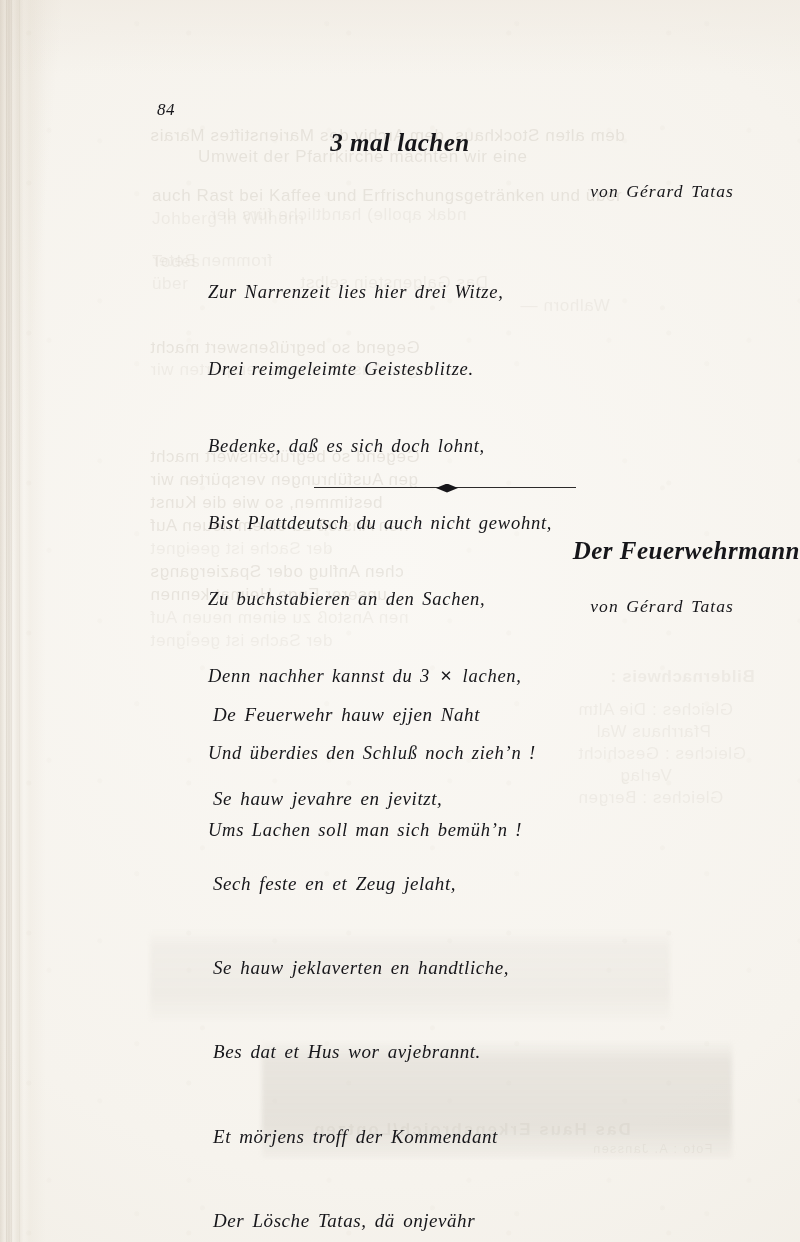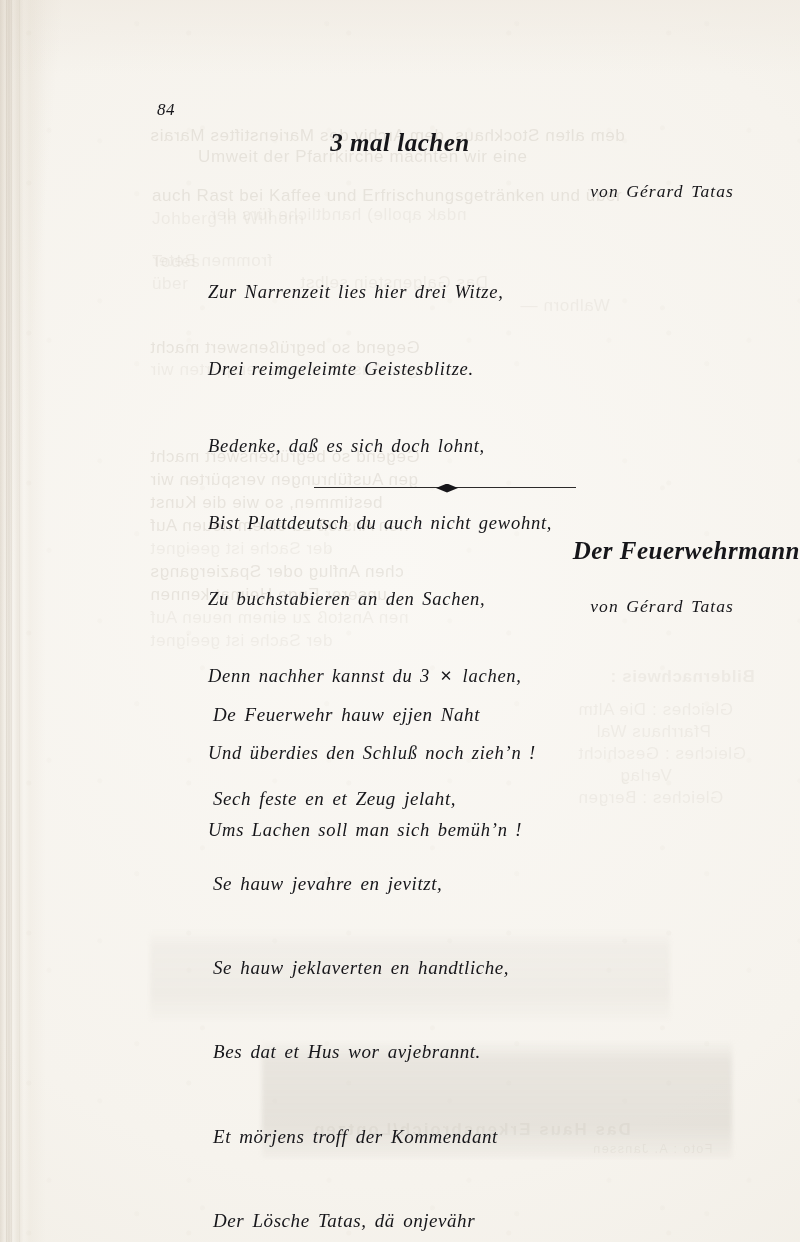--- a/index.html
+++ b/index.html
@@ -241,22 +241,22 @@
   <div class="ornament">
     <div class="rule"></div>
     <div class="lozenge"></div>
   </div>
 
   <div class="title title-2 ink">Der Feuerwehrmann</div>
   <div class="byline byline-2 ink">von Gérard Tatas</div>
 
   <div class="verse verse-2 ink">
     <span class="line">De Feuerwehr hauw ejjen Naht</span>
+    <span class="line">Se hauw jevahre en jevitzt,</span>
     <span class="line">Sech feste en et Zeug jelaht,</span>
-    <span class="line">Se hauw jevahre en jevitzt,</span>
     <span class="line">Se hauw jeklaverten en handtliche,</span>
     <span class="line">Bes dat et Hus wor avjebrannt.</span>
     <span class="line">Et mörjens troff der Kommendant</span>
     <span class="line">Der Lösche Tatas, dä onjevähr</span>
     
     
     
     
     
     

